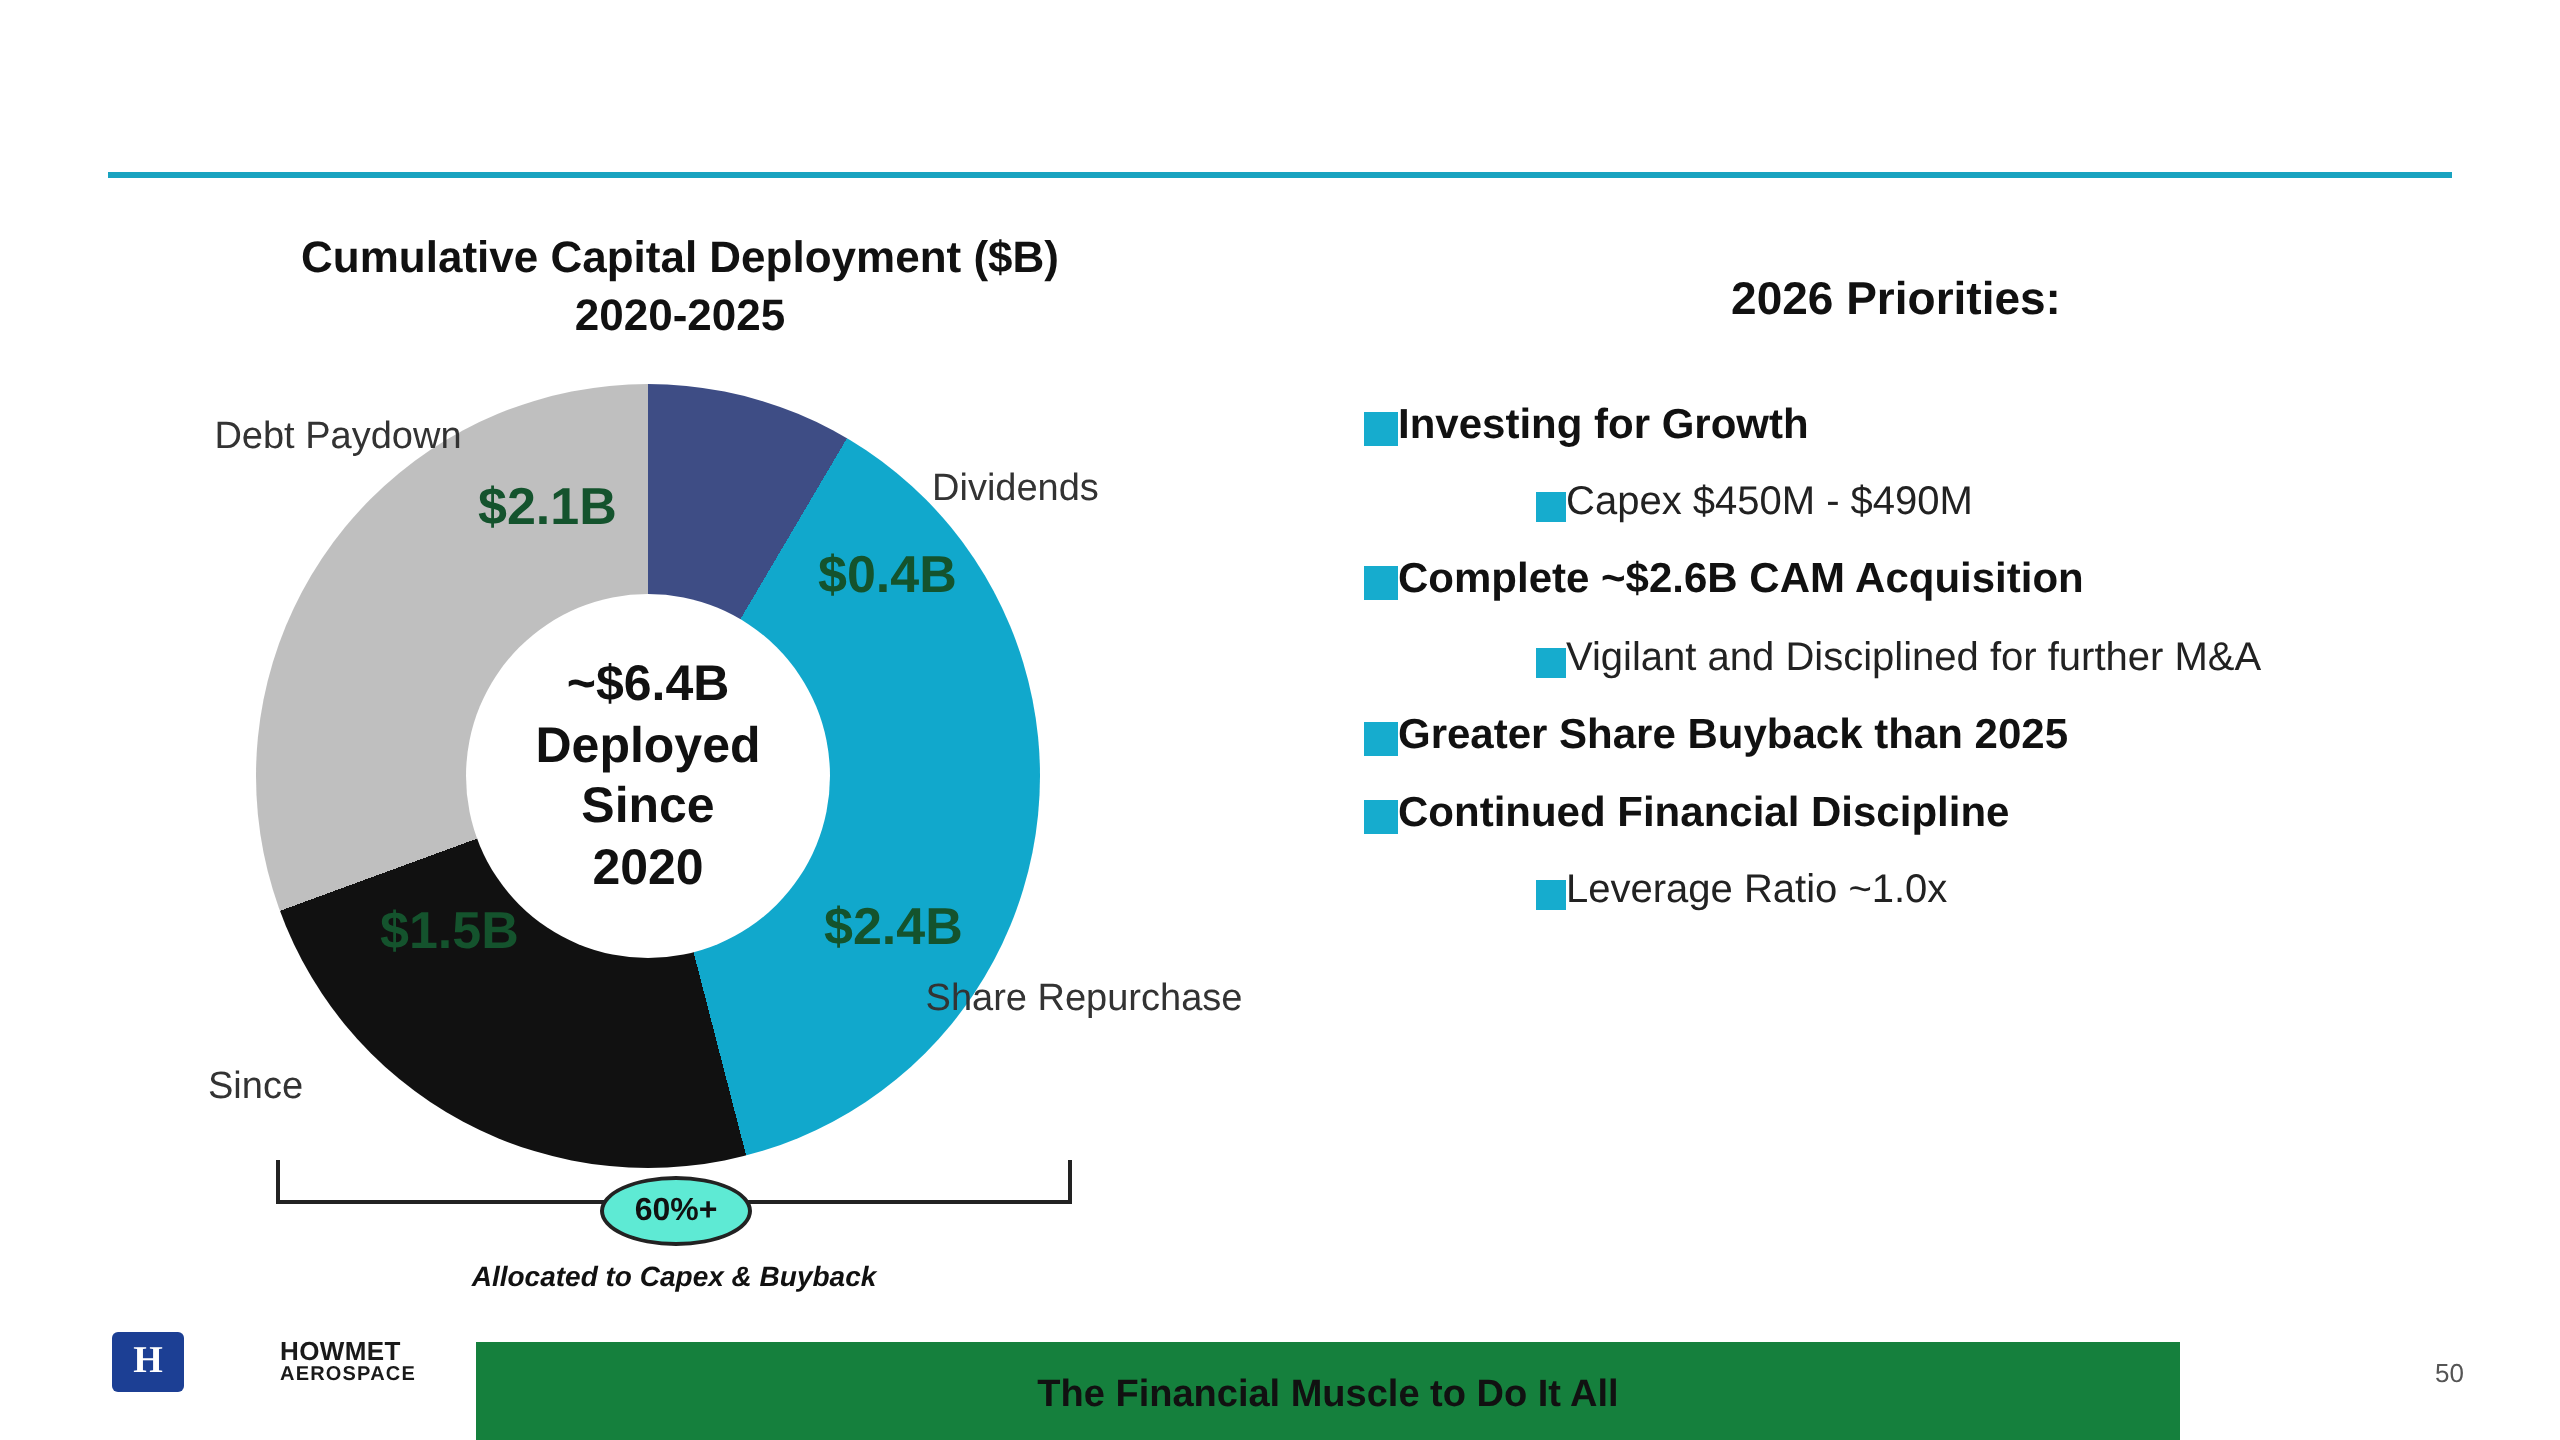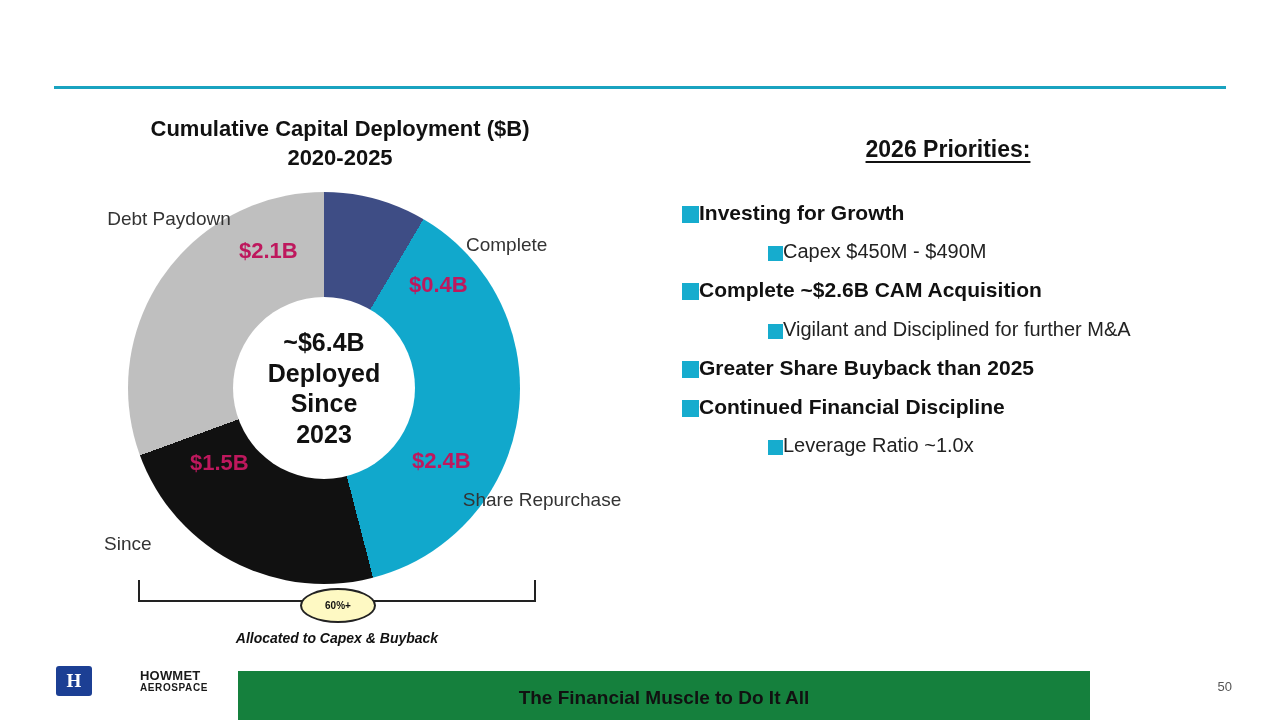--- a/index.html
+++ b/index.html
@@ -81,23 +81,23 @@
   .donut-hole-text {
     font-size: 25px;
     font-weight: bold;
     color: #111111;
     line-height: 1.22;
     white-space: pre-line;
   }
 
   .slice-label {
     position: absolute;
-    font-size: 22px;
-    font-weight: bold;
-    color: #be185d;
+    font-size: 26px;
+    font-weight: bold;
+    color: #14532d;
     white-space: nowrap;
   }
   .cat-label {
     position: absolute;
     font-size: 19px;
     color: #333333;
     line-height: 1.2;
     white-space: pre-line;
   }
 
@@ -128,25 +128,25 @@
   .bracket .tick-r { right: 0; }
 
   .badge {
     position: absolute;
     left: 300px;
     top: 588px;
     width: 72px;
     height: 31px;
     border: 2px solid #222;
     border-radius: 50%;
-    background: #fef9c3;
+    background: #5eead4;
     display: flex;
     align-items: center;
     justify-content: center;
-    font-size: 10px;
+    font-size: 16px;
     font-weight: bold;
     color: #111;
   }
   .bracket-caption {
     position: absolute;
     left: 138px;
     top: 630px;
     width: 398px;
     text-align: center;
     font-size: 14px;
@@ -158,21 +158,20 @@
   
   .priorities-title {
     position: absolute;
     left: 672px;
     top: 136px;
     width: 552px;
     text-align: center;
     font-size: 23px;
     font-weight: bold;
     color: #111;
-    text-decoration: underline;
     text-underline-offset: 4px;
   }
   .bullets {
     position: absolute;
     left: 682px;
     top: 200px;
     width: 580px;
   }
   .bullet {
     display: flex;
@@ -264,31 +263,31 @@
     <div>Cumulative Capital Deployment ($B)</div>
     <div>2020-2025</div>
   </div>
 
   <div class="donut-wrap">
     <div class="donut" id="donut-ring" style="background: conic-gradient(rgb(62, 77, 133) 8deg, rgb(62, 77, 133) 30.5deg, rgb(17, 168, 204) 30.5deg, rgb(17, 168, 204) 165.5deg, rgb(17, 17, 17) 165.5deg, rgb(17, 17, 17) 249.875deg, rgb(191, 191, 191) 249.875deg, rgb(191, 191, 191) 368deg);"></div>
     <div class="donut-hole">
       <div class="donut-hole-text">~$6.4B
 Deployed
 Since
-2023</div>
+2020</div>
     </div>
   </div>
 
   <div class="slice-label" style="left:239px; top:238px;">$2.1B</div>
   <div class="slice-label" style="left:409px; top:272px;">$0.4B</div>
   <div class="slice-label" style="left:412px; top:448px;">$2.4B</div>
   <div class="slice-label" style="left:190px; top:450px;">$1.5B</div>
 
   <div class="cat-label" style="left:104px; top:208px; width:130px; text-align:center;">Debt Paydown</div>
-  <div class="cat-label" style="left:466px; top:234px;">Complete</div>
+  <div class="cat-label" style="left:466px; top:234px;">Dividends</div>
   <div class="cat-label" style="left:462px; top:489px; width:160px; text-align:center;">Share Repurchase</div>
   <div class="cat-label" style="left:104px; top:533px;">Since</div>
 
   <div class="bracket">
     <div class="tick-l"></div>
     <div class="tick-r"></div>
     <div class="hline"></div>
   </div>
   <div class="badge">60%+</div>
   <div class="bracket-caption">Allocated to Capex &amp; Buyback</div>

